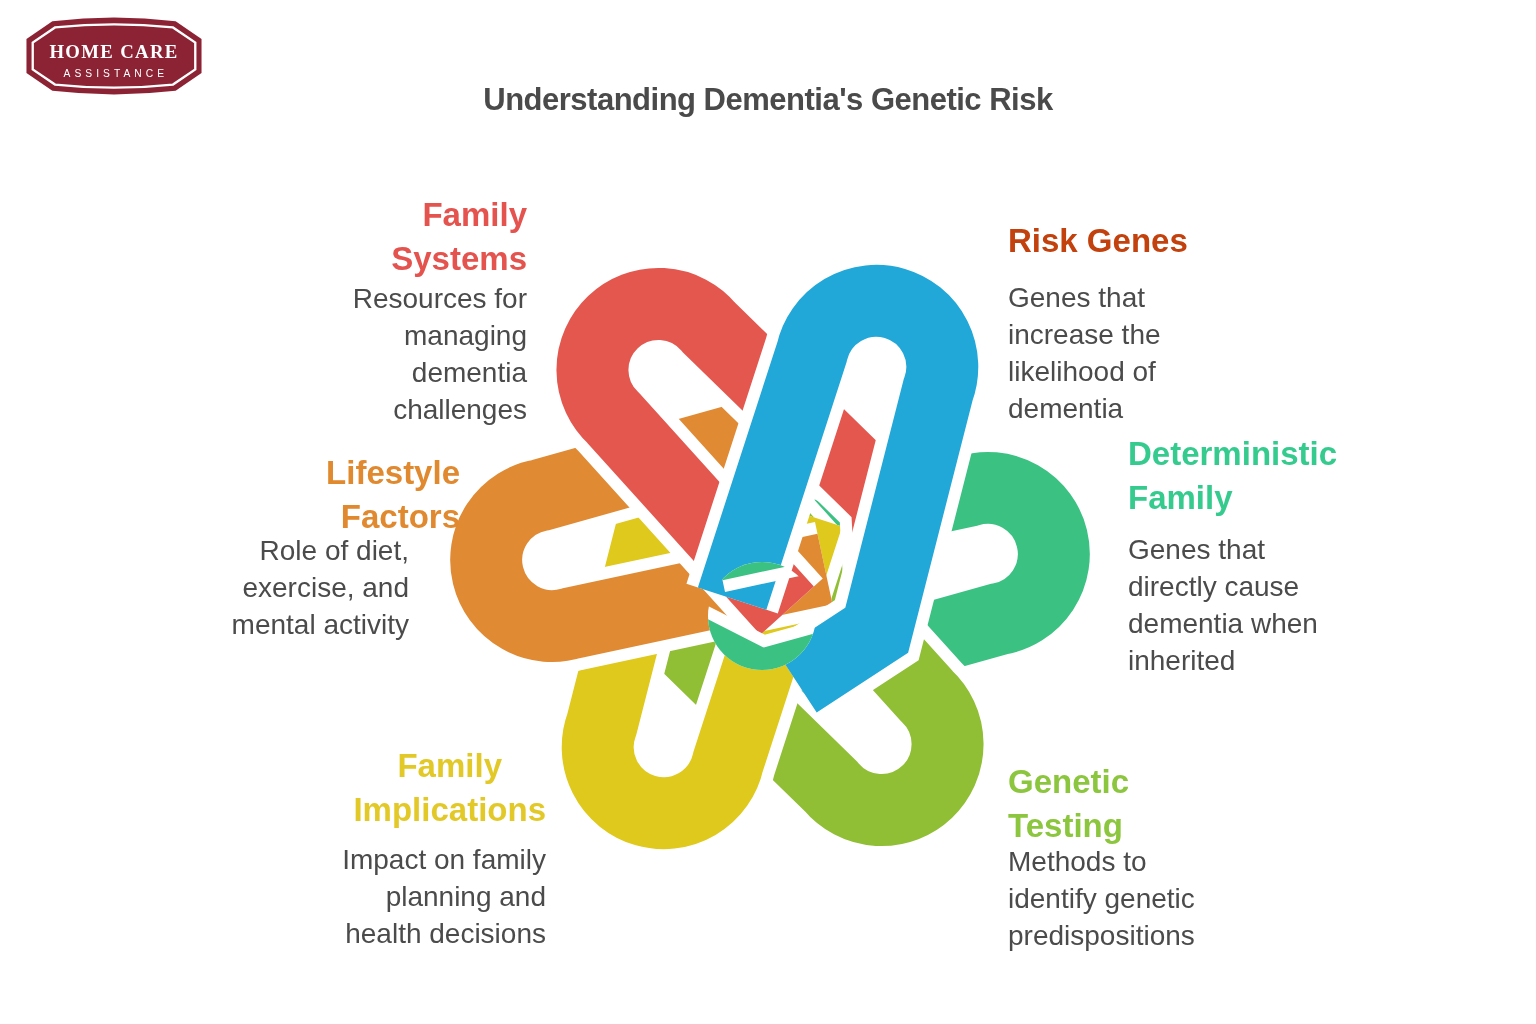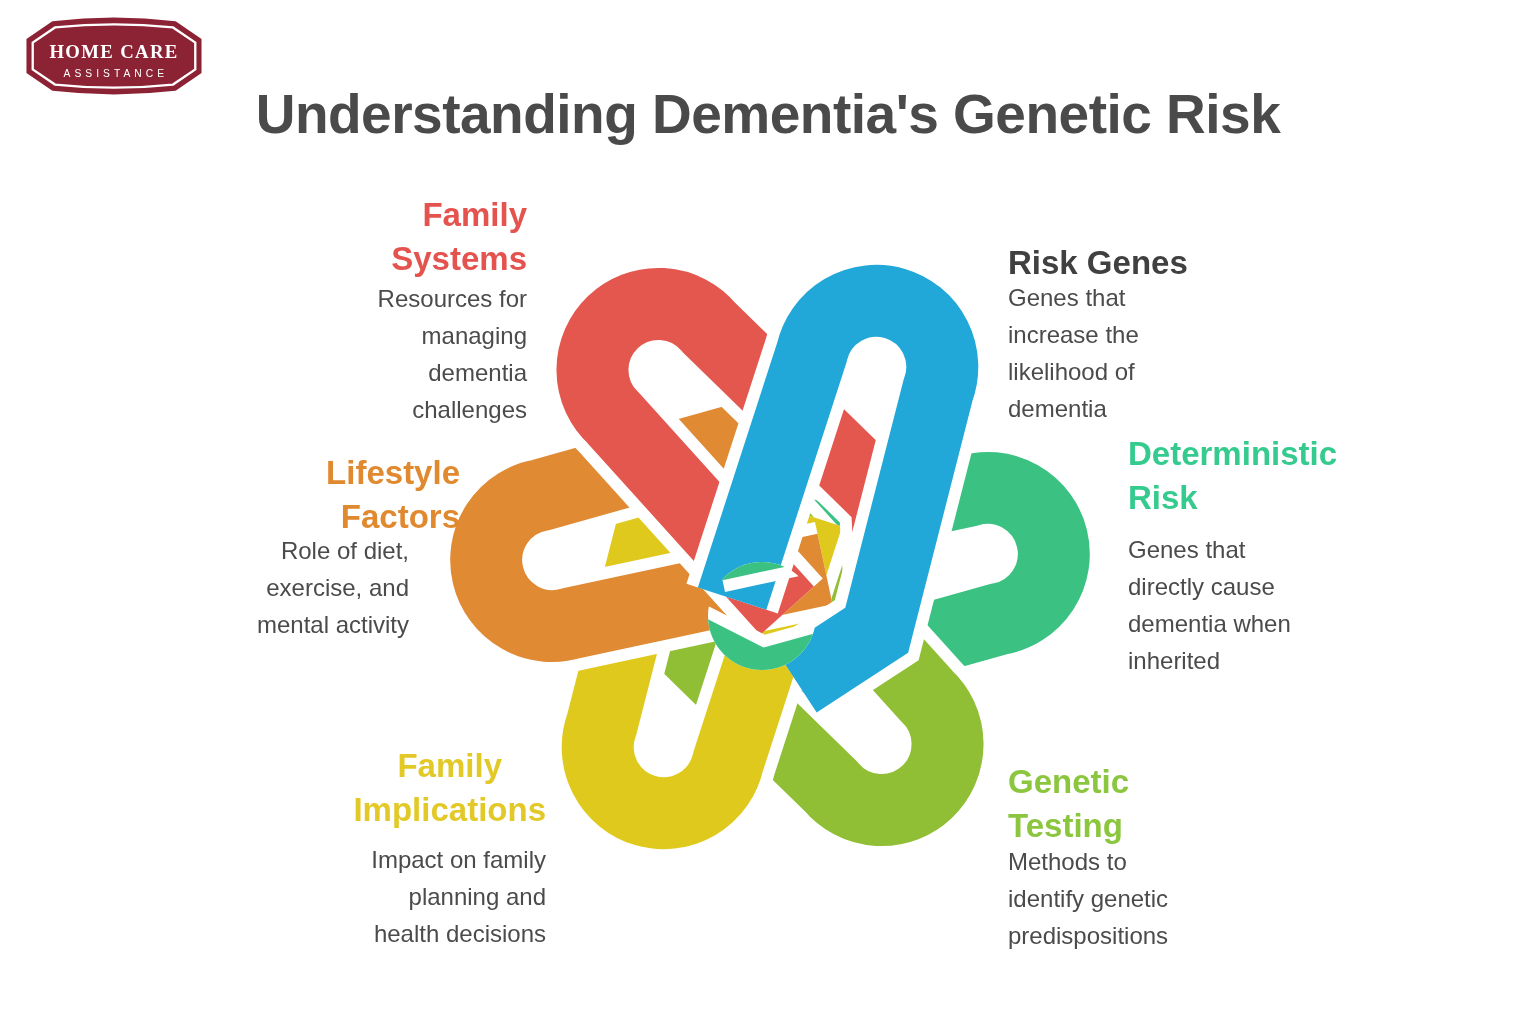--- a/index.html
+++ b/index.html
@@ -4,31 +4,31 @@
 <style>
   html,body{margin:0;padding:0;}
   body{
     width:1536px;height:1024px;position:relative;background:#ffffff;
     font-family:"Liberation Sans","DejaVu Sans",sans-serif;overflow:hidden;
   }
   .abs{position:absolute;}
   
   #title{
     left:0;right:0;top:82px;text-align:center;
-    font-size:55px;font-weight:700;color:#4a4a4a;letter-spacing:-.5px;
+    font-size:31px;font-weight:700;color:#4a4a4a;letter-spacing:-.5px;
   }
   
   #logo{left:22px;top:12px;width:184px;height:88px;}
   #logo svg{display:block;}
   
   .sec-heading{
     font-size:33px;font-weight:700;line-height:44px;white-space:pre-line;
   }
   .sec-body{
-    font-size:24px;font-weight:400;line-height:37px;color:#4b4b4b;white-space:pre-line;
+    font-size:28px;font-weight:400;line-height:37px;color:#4b4b4b;white-space:pre-line;
   }
   .ra{text-align:right;}
   .la{text-align:left;}
   
   #support-heading   {right:1009px;top:193px;}
   #support-body      {right:1009px;top:280px;}
   #risk-heading      {left:1008px;top:219px;}
   #risk-body         {left:1008px;top:279px;}
   #deterministic-heading{left:1128px;top:432px;}
   #deterministic-body   {left:1128px;top:531px;}
@@ -104,28 +104,28 @@
 
 <div id="title" class="abs">Understanding Dementia's Genetic Risk</div>
 
 <div id="support-heading" class="abs sec-heading ra" style="color: rgb(228, 83, 78);">Family
 Systems</div>
 <div id="support-body" class="abs sec-body ra">Resources for
 managing
 dementia
 challenges</div>
 
-<div id="risk-heading" class="abs sec-heading la" style="color: #404040; margin-top: 22px;">Risk Genes</div>
+<div id="risk-heading" class="abs sec-heading la" style="color: #c2410c;">Risk Genes</div>
 <div id="risk-body" class="abs sec-body la">Genes that
 increase the
 likelihood of
 dementia</div>
 
 <div id="deterministic-heading" class="abs sec-heading la" style="color: rgb(54, 203, 142);">Deterministic
-Risk</div>
+Family</div>
 <div id="deterministic-body" class="abs sec-body la">Genes that
 directly cause
 dementia when
 inherited</div>
 
 <div id="testing-heading" class="abs sec-heading la" style="color: rgb(140, 198, 63);">Genetic
 Testing</div>
 <div id="testing-body" class="abs sec-body la">Methods to
 identify genetic
 predispositions</div>

